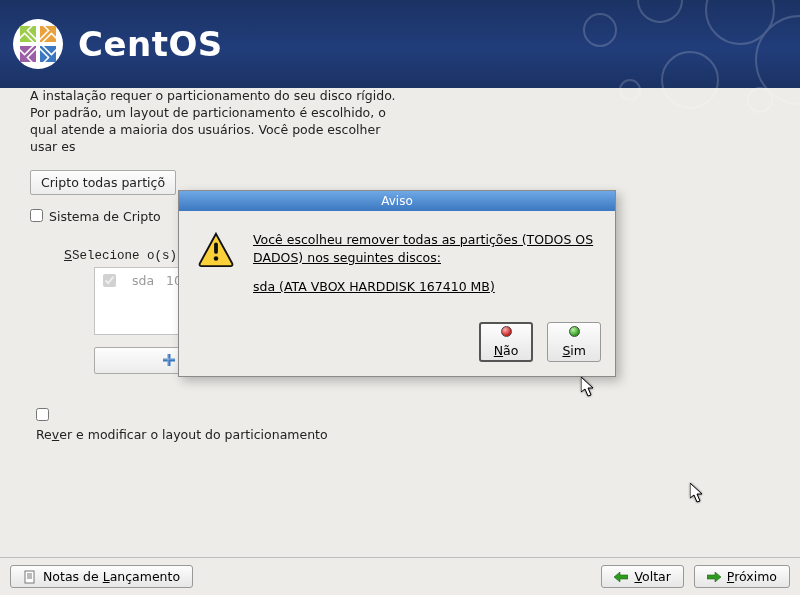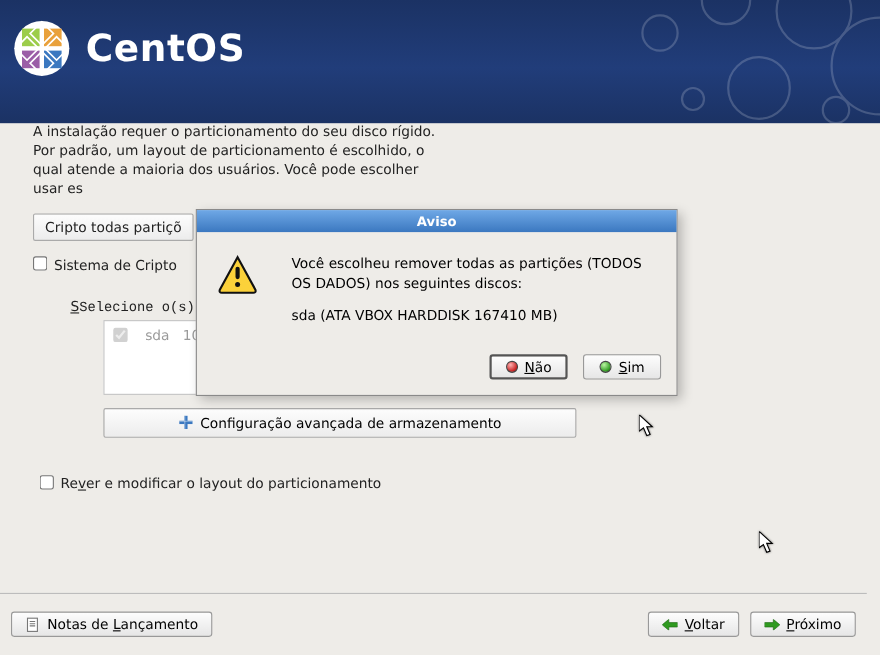--- a/index.html
+++ b/index.html
@@ -1,53 +1,53 @@
 <!DOCTYPE html>
 <html><head>
 <meta charset="utf-8">
 <style>
 * { box-sizing: border-box; margin: 0; padding: 0; font-family: "DejaVu Sans", "Liberation Sans", sans-serif; }
 body { width: 800px; height: 595px; background: #eeece8; overflow: hidden; position: relative; }
 
 
-.hdr { height: 112px; background: linear-gradient(180deg,#1b3264 0%,#213d7a 55%,#1b3264 100%); position: relative; color: #fff; }
+.hdr { height: 88px; background: linear-gradient(180deg,#1b3264 0%,#213d7a 55%,#1b3264 100%); position: relative; color: #fff; }
 .logo { position: absolute; left: 12px; top: 18px; width: 52px; height: 52px; }
 .brand { position: absolute; left: 78px; top: 24px; font-size: 34px; font-weight: 700; color: #fff; letter-spacing: .5px; }
 .swirl { position: absolute; right: -40px; top: -30px; opacity: .18; }
 
 
 .main { padding: 0 30px 0 30px; font-size: 12.5px; color: #222; }
 .intro { max-width: 380px; line-height: 1.35; }
 .cbx { display: inline-flex; align-items: flex-start; gap: 6px; margin-top: 14px; }
 .cbx input { width: 13px; height: 13px; }
 .drop { margin-top: 14px; }
 .drop-btn { display:inline-flex; align-items:center; gap:6px; border:1px solid #aaa; background: linear-gradient(#fdfdfd,#ececec); padding: 4px 10px; font-size: 12.5px; cursor:pointer; border-radius:2px; }
 .sect-lbl { margin: 22px 0 4px 34px; }
 .list { margin: 0 0 0 64px; width: 430px; height: 68px; border:1px solid #c3c3c3; background:#fff; padding:5px 8px; }
 .list-row { display:flex; gap:12px; color:#9a9a9a; }
 .list-row input { margin-right:4px; }
 .adv { margin: 12px 0 0 64px; width: 430px; }
 .adv-btn { width:100%; border:1px solid #aaa; background: linear-gradient(#fdfdfd,#ececec); padding:5px 0; font-size:12.5px; display:flex; align-items:center; justify-content:center; gap:6px; cursor:pointer; border-radius:2px; }
-.rev { margin: 34px 0 0 6px; }
+.rev { margin: 34px 0 0 6px; flex-direction: column; }
 
 
-.bbar { position:absolute; left:0; right:12px; bottom:0; height:56px; border-top:1px solid #bcbcbc; background:#eeece8; display:flex; align-items:center; padding: 0 10px; }
+.bbar { position:absolute; left:0; right:0; bottom:0; height:38px; border-top:1px solid #bcbcbc; background:#eeece8; display:flex; align-items:center; padding: 0 10px; }
 .btn { display:inline-flex; align-items:center; gap:6px; border:1px solid #999; background: linear-gradient(#fdfdfd,#e6e6e6); padding: 3px 12px; font-size:12.5px; cursor:pointer; border-radius:3px; }
 .btn .u { text-decoration: underline; }
 .spacer { flex:1; }
 
 
 .dlg { position:absolute; left:178px; top:190px; width:438px; border:1px solid #8a8a8a; background:#eeece8; box-shadow: 4px 4px 10px rgba(0,0,0,.25); }
-.dlg-t { background: linear-gradient(#6fa8e6,#3b78c0); color:#fff; font-weight:700; text-align:center; font-size:12px; padding:3px 0; }
-.dlg-b { display:flex; padding: 20px 18px 14px 18px; gap:30px; }
+.dlg-t { background: linear-gradient(#6fa8e6,#3b78c0); color:#fff; font-weight:400; text-align:center; font-size:12px; padding:3px 0; }
+.dlg-b { display:flex; padding: 20px 18px 14px 18px; gap:18px;text-decoration:underline; }
 .warn-ico { width:38px; height:38px; flex:0 0 38px; }
 .dlg-txt { font-size:12.5px; line-height:1.4; }
 .dlg-txt p { margin-bottom: 12px; }
 .dlg-bt { display:flex; gap:14px; justify-content:flex-end; padding: 0 14px 14px 0; }
-.dlg-bt .btn { padding: 3px 14px; }
+.dlg-bt .btn { padding: 3px 14px; flex-direction: column; }
 .dlg-bt .focused { border:2px solid #555; padding:2px 13px; }
 
 
 .cur { position:absolute; width:16px; height:22px; }
 .cur svg { filter: drop-shadow(0 0 1px rgba(0,0,0,.6)); }
 
 
 .dot { width:11px; height:11px; border-radius:50%; display:inline-block; border:1px solid #444; }
 .dot.red { background: radial-gradient(circle at 35% 30%, #ffb0b0, #c52020 70%); }
 .dot.green { background: radial-gradient(circle at 35% 30%, #b9f5a2, #2f9a20 70%); }

